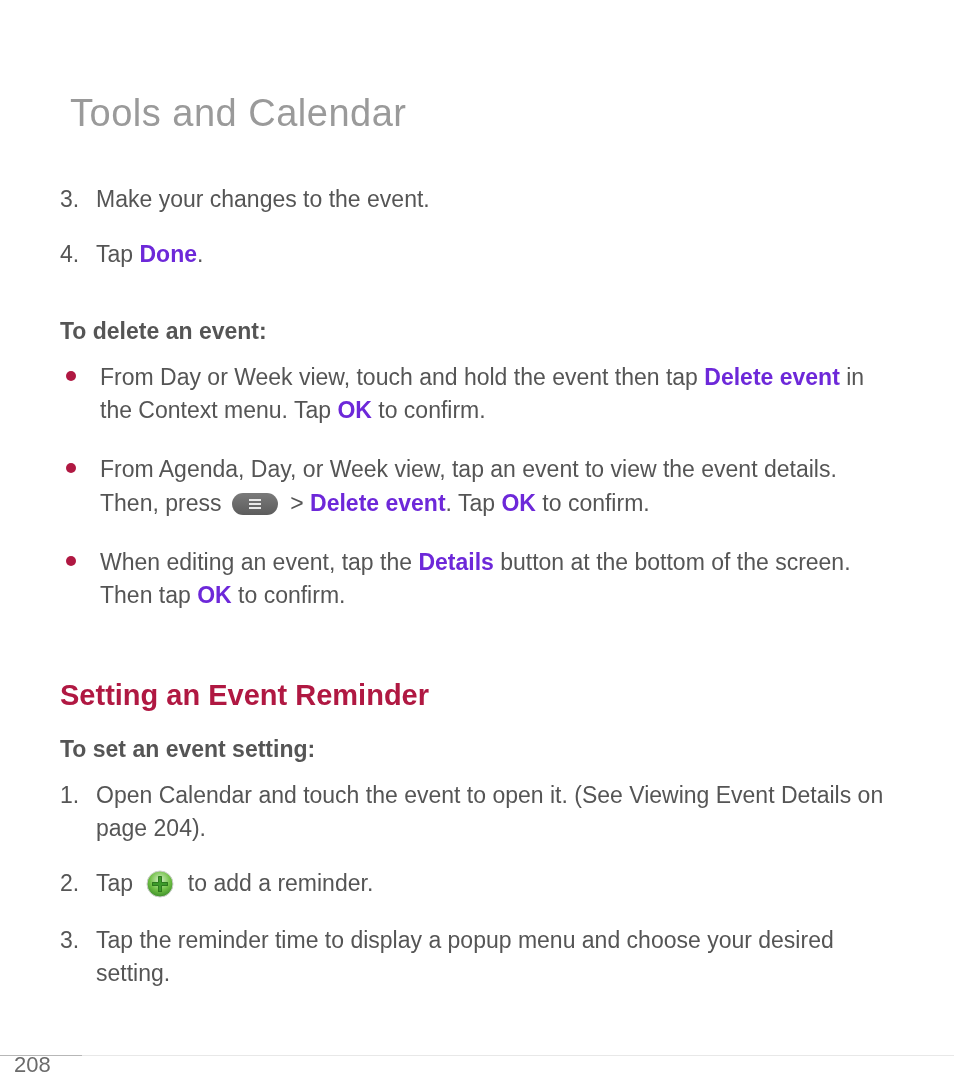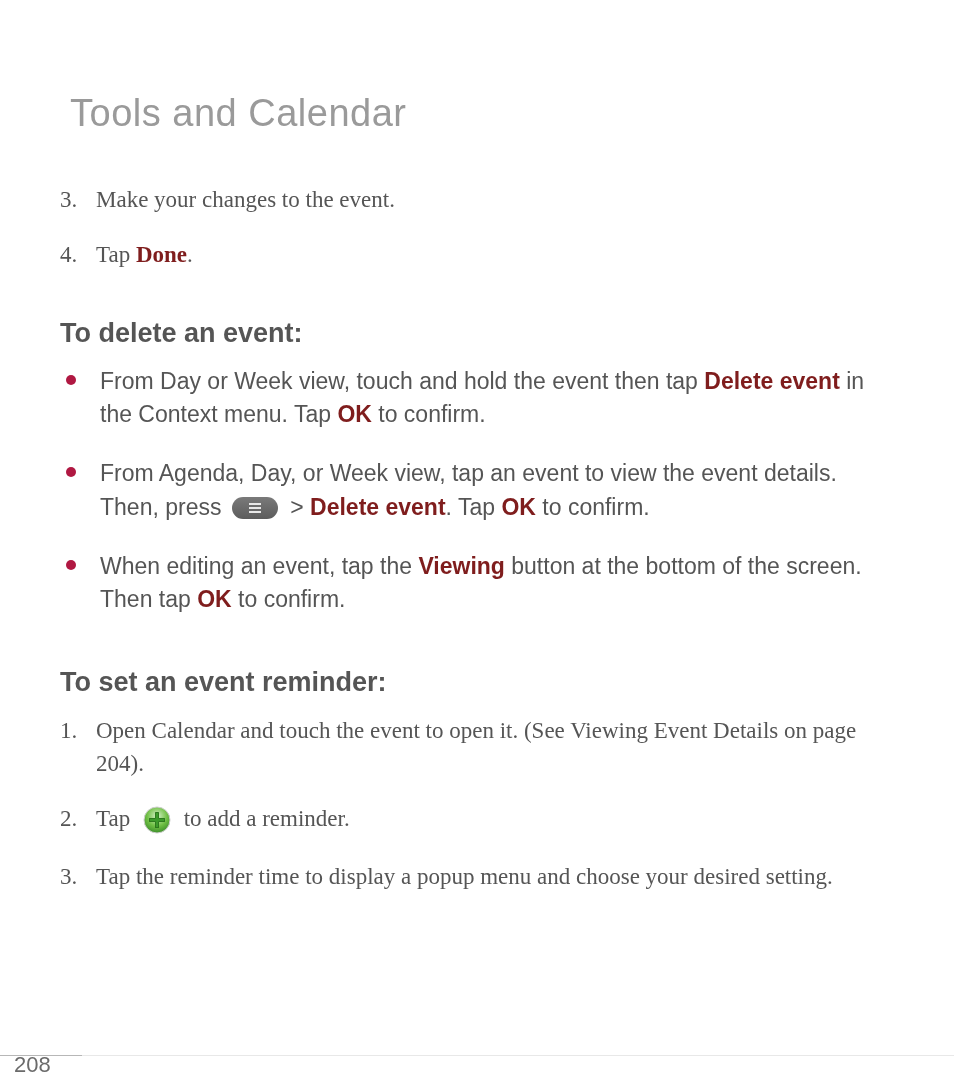--- a/index.html
+++ b/index.html
@@ -35,32 +35,31 @@
   }
   .body-text, ol.numbered li, ul.bulleted li {
     font-size: 23px;
     line-height: 1.45;
     color: #555555;
   }
   .body-text {
     margin: 12px 0 16px 0;
   }
   .sub-heading {
-    font-size: 27px;
+    font-size: 23px;
     font-weight: 600;
     color: #555555;
     margin: 24px 0 16px 0;
   }
-  strong { font-weight: 600; color:#7f1d1d; }
+  strong { font-weight: 600; color:#6d28d9; }
   ol.numbered {
     list-style: none;
     padding: 0;
     margin: 0;
     counter-reset: step;
-    font-family: Liberation Serif, serif;
   }
   ol.numbered > li {
     position: relative;
     padding: 0 0 22px 36px;
     counter-increment: step;
   }
   ol.numbered > li::before {
     content: counter(step) ".";
     position: absolute;
     left: 0;
@@ -144,25 +143,26 @@
   <ol class="numbered" start="3" style="counter-reset: step 2;">
     <li><span>Make your changes to the event.</span></li>
     <li><span>Tap <strong>Done</strong>.</span></li>
   </ol>
 
   <p class="sub-heading">To delete an event:</p>
 
   <ul class="bulleted">
     <li><span>From Day or Week view, touch and hold the event then tap <strong>Delete event</strong> in the Context menu. Tap <strong>OK</strong> to confirm.</span></li>
     <li><span>From Agenda, Day, or Week view, tap an event to view the event details. Then, press <span class="menu-key"></span> &gt; <strong>Delete event</strong>. Tap <strong>OK</strong> to confirm.</span></li>
-    <li><span>When editing an event, tap the <strong>Viewing</strong> button at the bottom of the screen. Then tap <strong>OK</strong> to confirm.</span></li>
+    <li><span>When editing an event, tap the <strong>Details</strong> button at the bottom of the screen. Then tap <strong>OK</strong> to confirm.</span></li>
   </ul>
 
+  <h2 class="section-title">Setting an Event Reminder</h2>
 
-  <p class="sub-heading">To set an event reminder:</p>
+  <p class="sub-heading">To set an event setting:</p>
 
   <ol class="numbered">
     <li><span>Open Calendar and touch the event to open it. (See Viewing Event Details on page 204).</span></li>
     <li><span>Tap <span class="plus-icon"><svg viewBox="0 0 30 30" width="30" height="30">
               <defs>
                 <radialGradient id="g1" cx="50%" cy="35%" r="65%">
                   <stop offset="0%" stop-color="#d6f0c8"></stop>
                   <stop offset="60%" stop-color="#6fbf44"></stop>
                   <stop offset="100%" stop-color="#3d8f2a"></stop>
                 </radialGradient>

